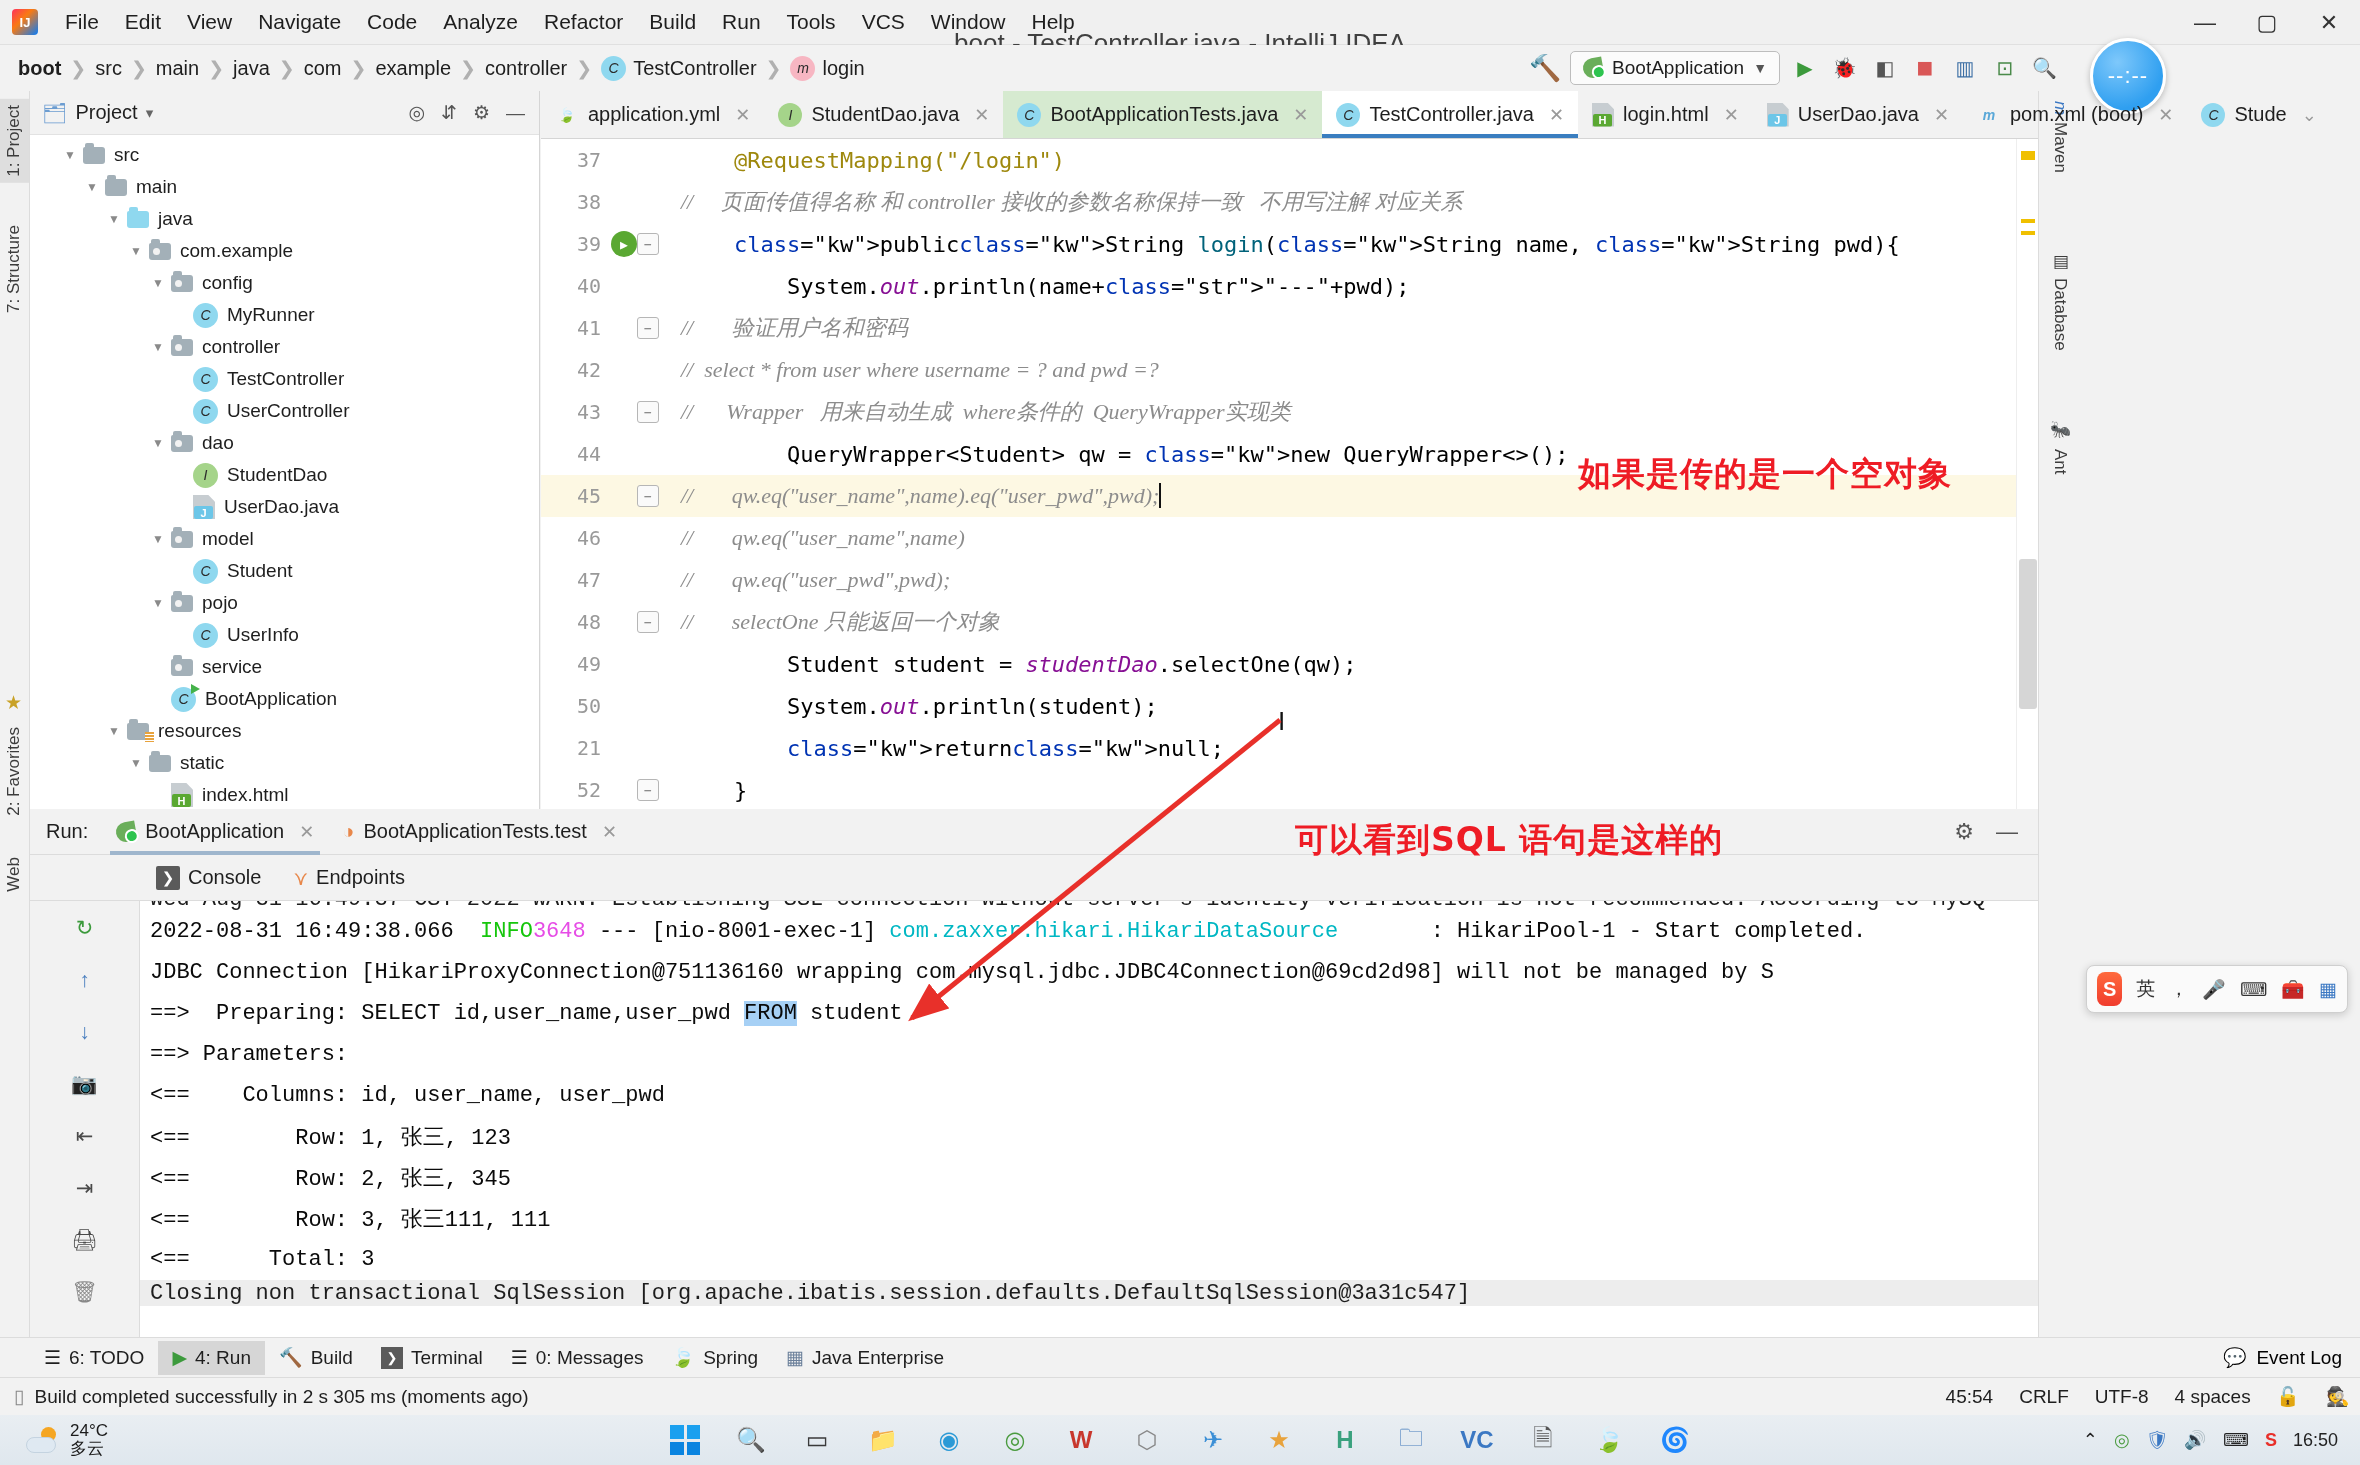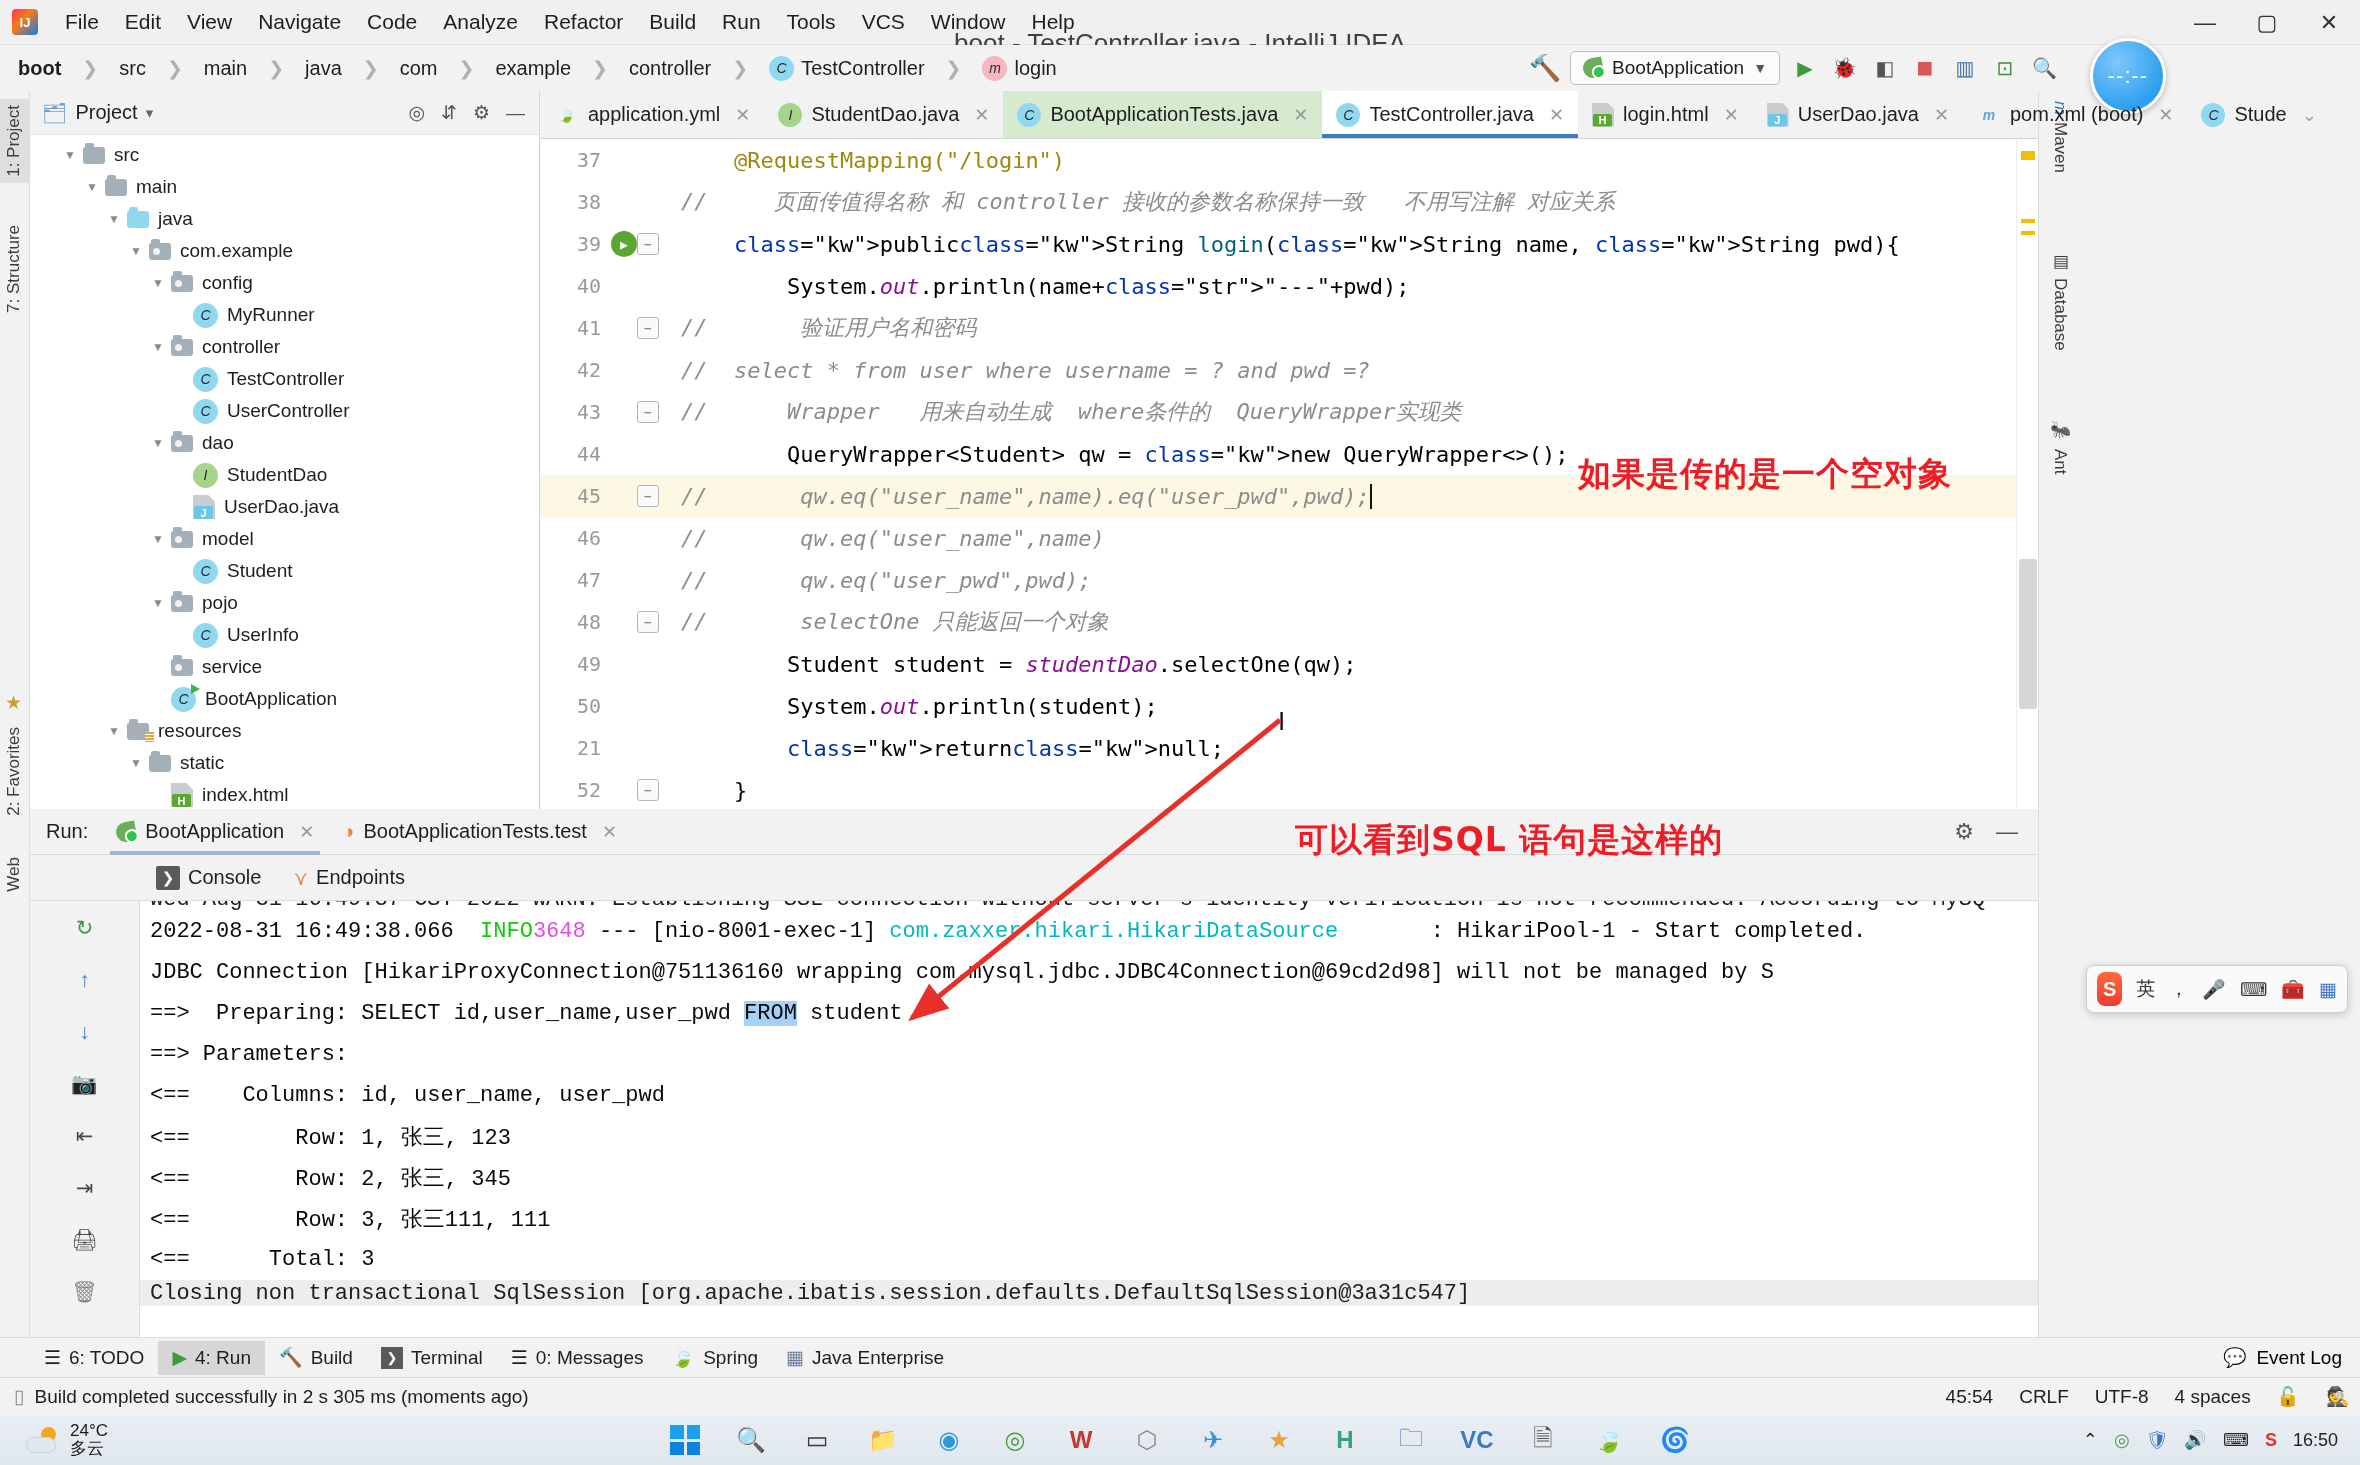--- a/index.html
+++ b/index.html
@@ -21,21 +21,21 @@
              display:flex; align-items:center; justify-content:center; color:#fff; font-size:13px; font-weight:bold; }
   .menu-item { font-size:21px; color:#1e1e1e; padding:0 13px; white-space:nowrap; }
   .win-title { position:absolute; left:50%; transform:translateX(-50%); font-size:26px; color:#404040; top:28px; }
   .win-ctrls { position:absolute; right:0; top:0; height:45px; display:flex; align-items:center; }
   .win-btn { width:62px; height:45px; display:flex; align-items:center; justify-content:center;
              font-size:22px; color:#333; }
   .win-btn.close { color:#333; }
 
   
   .crumbbar { position:absolute; left:0; top:45px; width:2360px; height:46px; background:#f2f2f2;
-              display:flex; align-items:center;gap:12px; }
+              display:flex; align-items:center; }
   .crumb { font-size:20px; color:#1e1e1e; padding:0 4px; display:flex; align-items:center; gap:7px;}
   .crumb.root { font-weight:bold; padding-left:18px; }
   .crumb-sep { color:#b0b0b0; font-size:19px; padding:0 5px; }
   .cbadge { width:25px; height:25px; border-radius:50%; display:inline-flex; align-items:center;
             justify-content:center; font-size:14px; color:#2b2b2b; font-style:italic;}
   .cbadge.c { background:#8fd8ef; }
   .cbadge.m { background:#f7b6c2; }
 
   .toolbar-right { position:absolute; right:12px; top:45px; height:46px; display:flex; align-items:center; gap:10px; }
   .run-config { display:flex; align-items:center; gap:9px; border:1px solid #bdbdbd; border-radius:5px;
@@ -99,21 +99,21 @@
   .mini-ico.circ { border-radius:50%; color:#2b2b2b; font-style:italic; }
   .code-area { position:relative; height:670px; background:#fff; overflow:hidden;
                font-family:"DejaVu Sans Mono","Liberation Mono",monospace; font-size:22px; }
   .cline { position:relative; height:42px; display:flex; align-items:center; white-space:pre; }
   .cline.hl { background:#fdf8e3; }
   .gut { width:70px; text-align:right; padding-right:10px; color:#999; font-size:20px; flex:none; }
   .gutico { width:58px; flex:none; display:flex; align-items:center; justify-content:flex-end; padding-right:10px;
             color:#9a9a9a; font-size:17px; }
   .ctext { padding-left:12px; }
   .kw { color:#0033b3; } .ann { color:#9e880d; }
-  .cmt { color:#8c8c8c; font-style:italic; } .fld { color:#871094; font-style:italic;}
+  .cmt { color:#8c8c8c; font-style:italic;font-family:Liberation Serif, serif; } .fld { color:#871094; font-style:italic;}
   .meth { color:#00627a; }
   .caret { display:inline-block; width:2px; height:25px; background:#111; vertical-align:-5px; }
   .fold { width:22px;height:22px;border:1px solid #b6b6b6;border-radius:3px;color:#777;font-size:13px;
           display:inline-flex;align-items:center;justify-content:center;background:#fafafa;}
   .bpico { width:26px;height:26px;border-radius:50%;background:#5aa832;display:inline-flex;align-items:center;
            justify-content:center;color:#fff;font-size:13px;}
   .marker-strip { position:absolute; right:0; top:48px; width:22px; height:670px; background:#fff; border-left:1px solid #eee;}
   .mk { position:absolute; right:3px; width:14px; height:9px; background:#f0c000; }
 
   

